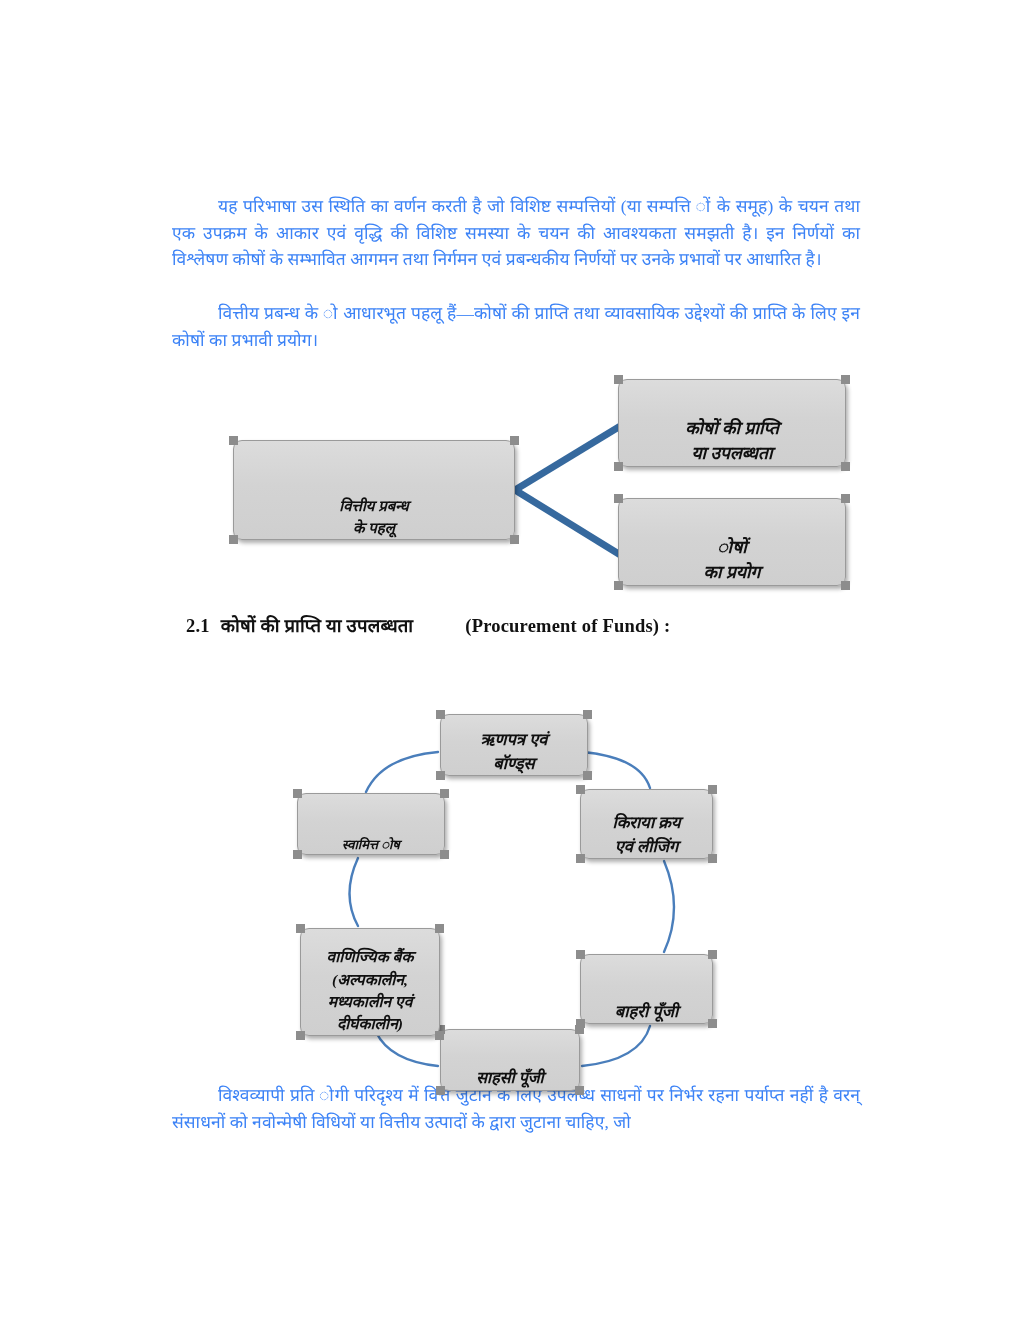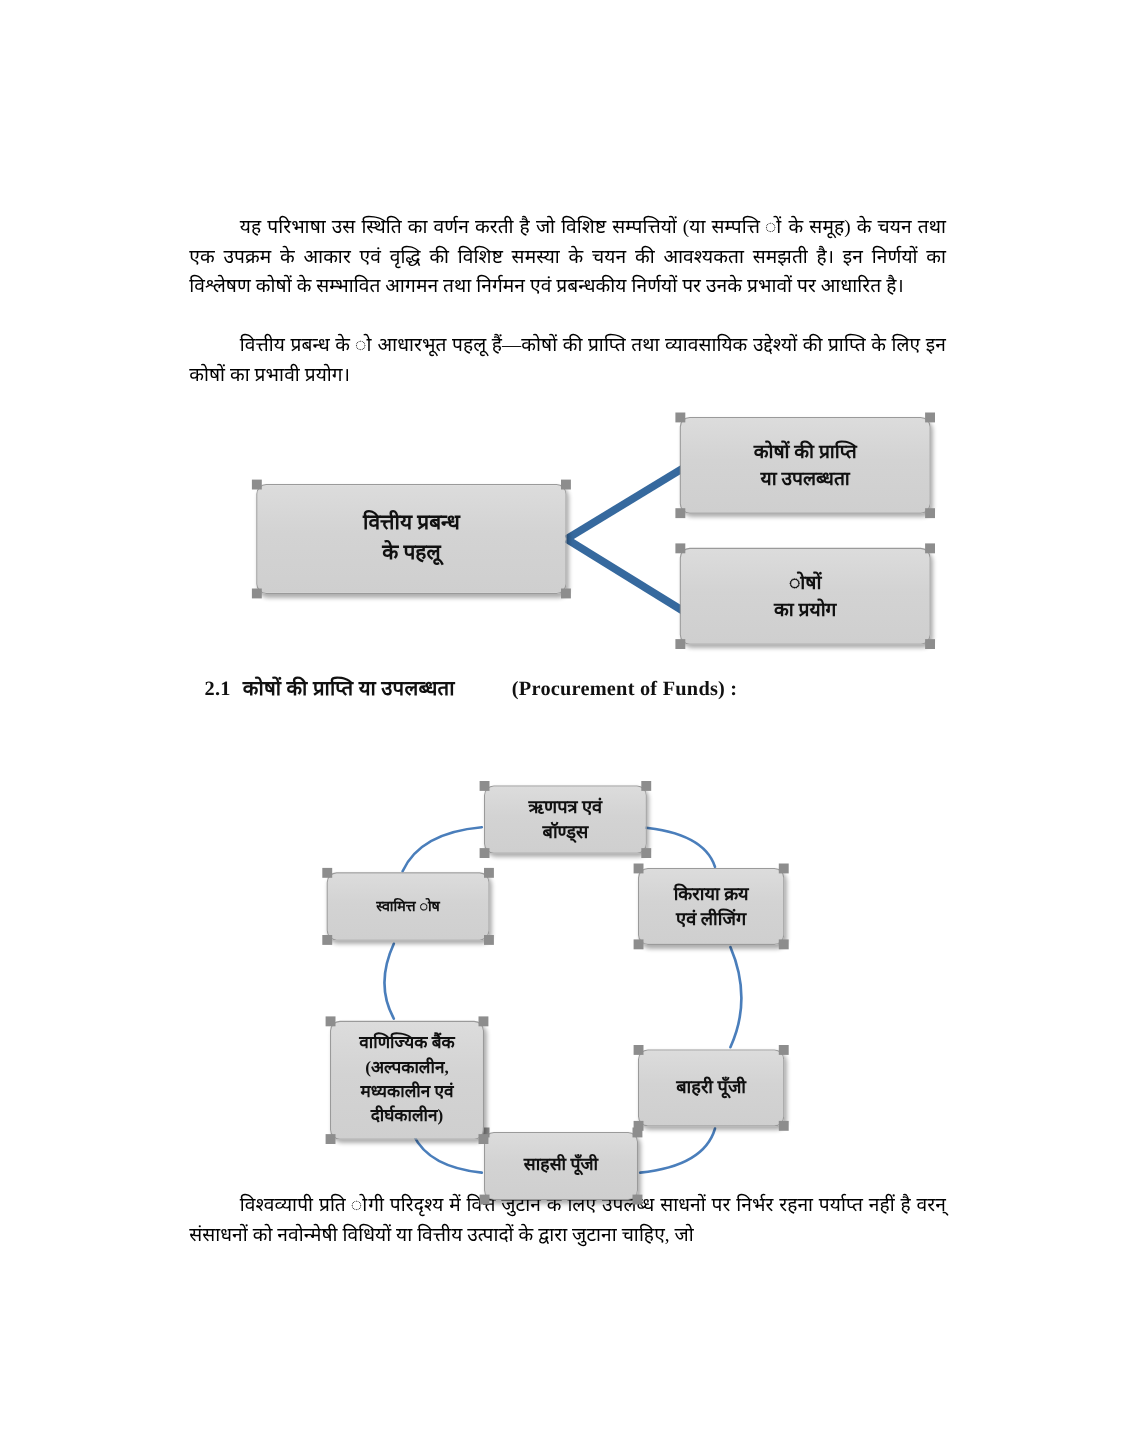--- a/index.html
+++ b/index.html
@@ -23,21 +23,21 @@
 
   
   .para {
     position: absolute;
     left: 172px;
     width: 688px;
     font-size: 17.4px;
     line-height: 26.5px;
     text-align: justify;
     text-justify: inter-word;
-    color: #000000;
+    color: #3b82f6;
     letter-spacing: 0.1px;
   }
   .para .indent { display: inline-block; width: 46px; }
 
   #para-1 { top: 193px; }
   #para-2 { top: 300px; }
   #para-3 { top: 650px; }
   #para-4 { top: 1082px; }
 
   .heading {
@@ -56,27 +56,28 @@
 
   
   .dbox {
     position: absolute;
     box-sizing: border-box;
     background: linear-gradient(180deg, #dcdcdc 0%, #d3d3d3 45%, #cfcfcf 100%);
     border: 1px solid #9a9a9a;
     border-radius: 9px;
     box-shadow: 2px 3px 4px rgba(0,0,0,0.32);
     display: flex;
-    align-items: center;
+    align-items: flex-end;
     justify-content: center;
     text-align: center;
     color: #101010;
     font-family: "Liberation Serif", "DejaVu Serif", serif;
     font-weight: bold;
     z-index: 3;
+    font-style: italic;
   }
   .dbox .lines { line-height: 1.42; }
 
   
   .dbox::before, .dbox::after {
     content: "";
     position: absolute;
     width: 9px; height: 9px;
     background: #8d8d8d;
     z-index: -1;
@@ -100,21 +101,21 @@
     pointer-events: none;
   }
   #flow-svg, #cycle-svg {
     position: absolute;
     left: 0; top: 0;
     width: 1020px;
     height: 1320px;
     z-index: 1;
   }
 
-  #box-aspects  { left: 233px; top: 440px;  width: 282px; height: 100px; font-size: 19px; }
+  #box-aspects  { left: 233px; top: 440px;  width: 282px; height: 100px; font-size: 15px; }
   #box-procure  { left: 618px; top: 379px;  width: 228px; height: 88px;  font-size: 17.5px; }
   #box-use      { left: 618px; top: 498px;  width: 228px; height: 88px;  font-size: 17.5px; }
 
   
   #box-debentures { left: 440px; top: 714px;  width: 148px; height: 62px;  font-size: 16.5px; }
   #box-hire       { left: 580px; top: 789px;  width: 133px; height: 70px;  font-size: 16.5px; }
   #box-external   { left: 580px; top: 954px;  width: 133px; height: 70px;  font-size: 16.5px; }
   #box-venture    { left: 440px; top: 1029px; width: 140px; height: 62px;  font-size: 16px; }
   #box-commercial { left: 300px; top: 928px;  width: 140px; height: 108px; font-size: 15.6px; }
   #box-ownership  { left: 297px; top: 793px;  width: 148px; height: 62px;  font-size: 13px; }

